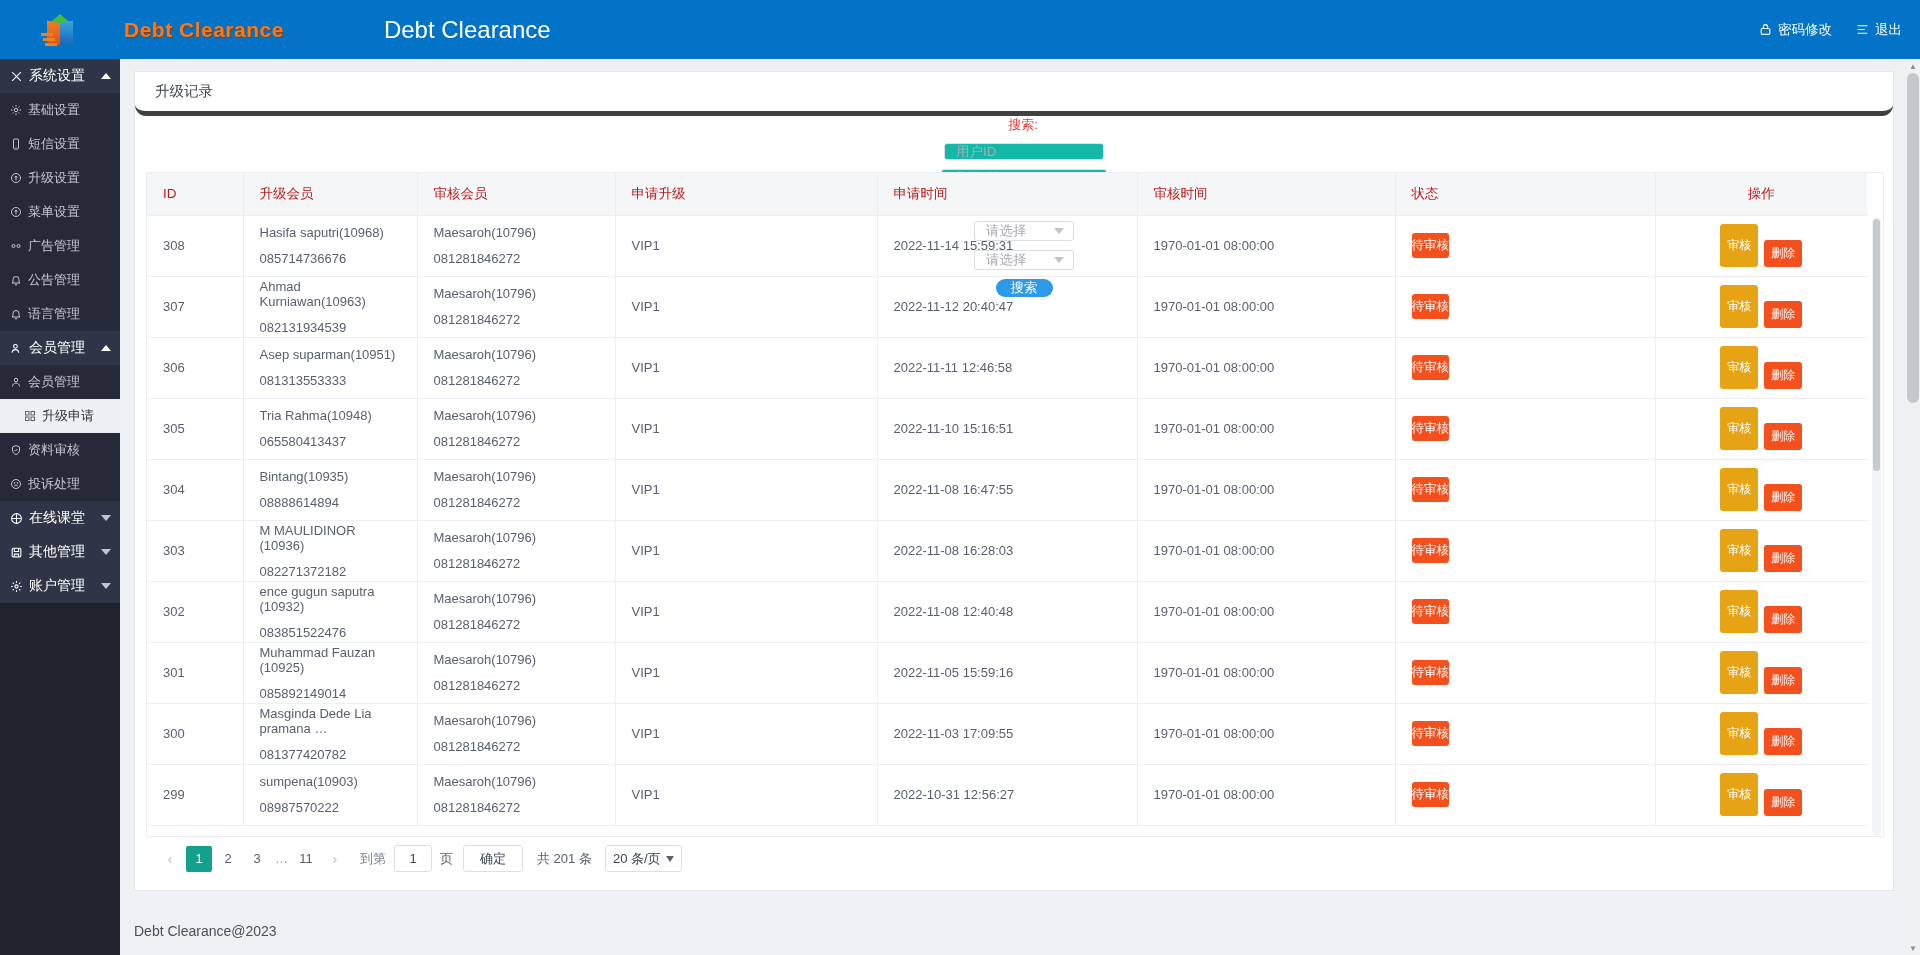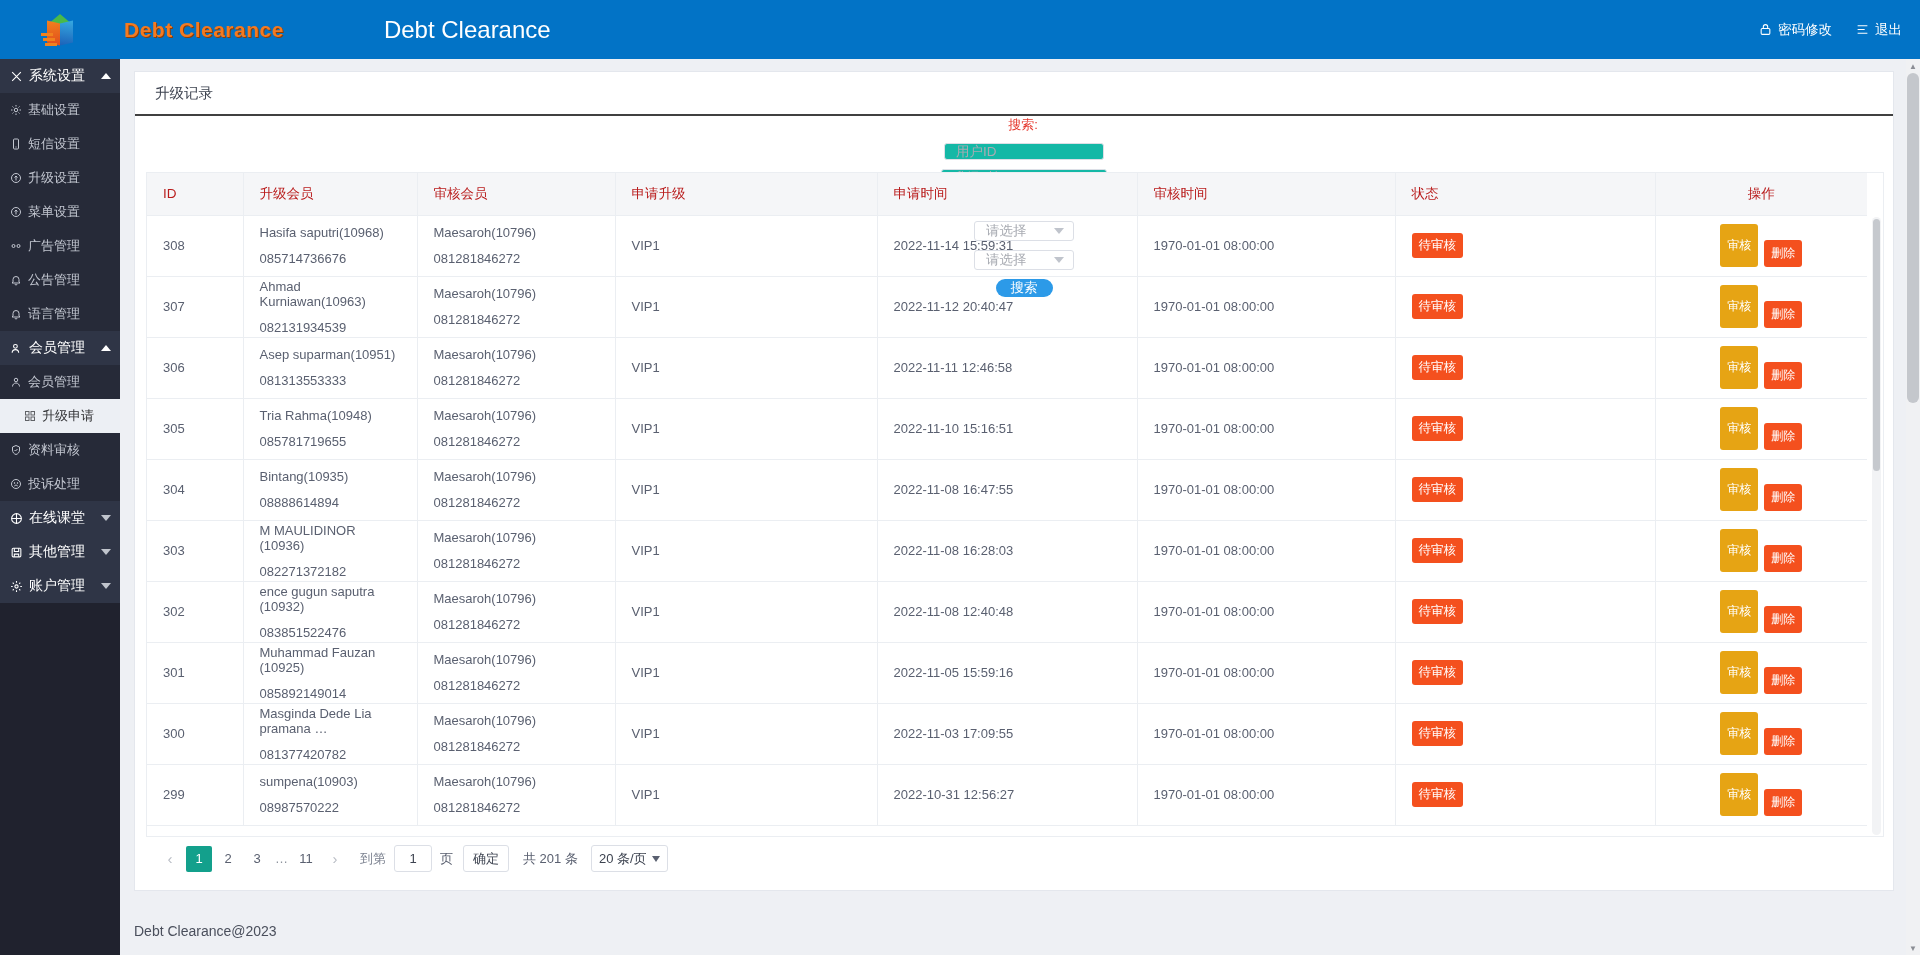--- a/index.html
+++ b/index.html
@@ -116,23 +116,23 @@
     padding: 12px 14px 0 14px;
   }
   .card {
     background: #ffffff;
     border: 1px solid #e4e7ed;
     width: 1760px;
     height: 820px;
     position: relative;
   }
   .card-head {
-    height: 44px; border-bottom: 2px solid #404040;
+    height: 44px; border-bottom: 5px solid #404040;
     display: flex; align-items: center; padding-left: 20px;
-    font-size: 14.5px; color: #3d4350;
+    font-size: 14.5px; color: #3d4350; border-radius: 11px;
   }
   .filter-bar {
     height: 56px; display: flex; align-items: center;
     padding-left: 20px; gap: 9px; flex-direction: column;
   }
   .filter-label {
     color: #e5362b; font-size: 13px; margin-right: 2px;
     white-space: nowrap;
   }
   .inp {
@@ -187,21 +187,21 @@
   tbody td {
     height: 61px; font-size: 13px; color: #5a6070;
     padding: 0 16px; border-right: 1px solid #ebeef2;
     border-bottom: 1px solid #ebeef2;
     vertical-align: middle;
   }
   tbody td:last-child { border-right: none; }
   .two-line .l1 { margin-bottom: 11px; }
   .badge {
     display: inline-block; background: #f4501e; color: #ffffff;
-    font-size: 12.5px; padding: 4px 7px; border-radius: 3px;
+    font-size: 12.5px; padding: 4px 0; border-radius: 3px;
     cursor: pointer;
   }
   .act { display: flex; gap: 6px; justify-content: center; }
   .b-y, .b-r {
     color: #ffffff; font-size: 12px; border: none; border-radius: 3px;
     padding: 5px 7px; cursor: pointer;
     font-family: "Liberation Sans", sans-serif;
   }
   .b-y { background: #e6a414; }
   .b-r { background: #f4501e; margin-top: 16px; }
@@ -237,21 +237,21 @@
   .pg-num.cur { background: #13a08c; color: #ffffff; border-radius: 2px; }
   .pg-gap { color: #8f949e; padding: 0 2px; }
   .pg-txt { color: #7c8290; margin-left: 9px; }
   .pg-input {
     width: 38px; height: 27px; margin: 0 5px;
     border: 1px solid #dcdfe6; border-radius: 3px;
     text-align: center; font-size: 13px; color: #3d4350;
     outline: none; font-family: "Liberation Sans", sans-serif;
   }
   .pg-confirm {
-    height: 27px; padding: 0 9px; margin-left: 7px;
+    height: 27px; padding: 0 16px; margin-left: 7px;
     border: 1px solid #dcdfe6; border-radius: 3px;
     background: #ffffff; font-size: 13px; color: #3d4350;
     cursor: pointer; font-family: "Liberation Sans", sans-serif;
   }
   .pg-total { margin-left: 11px; color: #5a6070; }
   .pg-size {
     height: 27px; margin-left: 10px; padding: 0 7px;
     border: 1px solid #dcdfe6; border-radius: 3px;
     background: #ffffff; font-size: 13px; color: #3d4350;
     display: flex; align-items: center; gap: 5px; cursor: pointer;
@@ -573,21 +573,21 @@
                 <div class="act">
                   <button class="b-y">审核</button>
                   <button class="b-r">删除</button>
                 </div>
               </td>
             </tr>
             <tr>
               <td>305</td>
               <td class="two-line">
                 <div class="l1">Tria Rahma(10948)</div>
-                <div>085781719655</div>
+                <div>065580413437</div>
               </td>
               <td class="two-line">
                 <div class="l1">Maesaroh(10796)</div>
                 <div>081281846272</div>
               </td>
               <td>VIP1</td>
               <td>2022-11-10 15:16:51</td>
               <td>1970-01-01 08:00:00</td>
               <td><span class="badge">待审核</span></td>
               <td>

